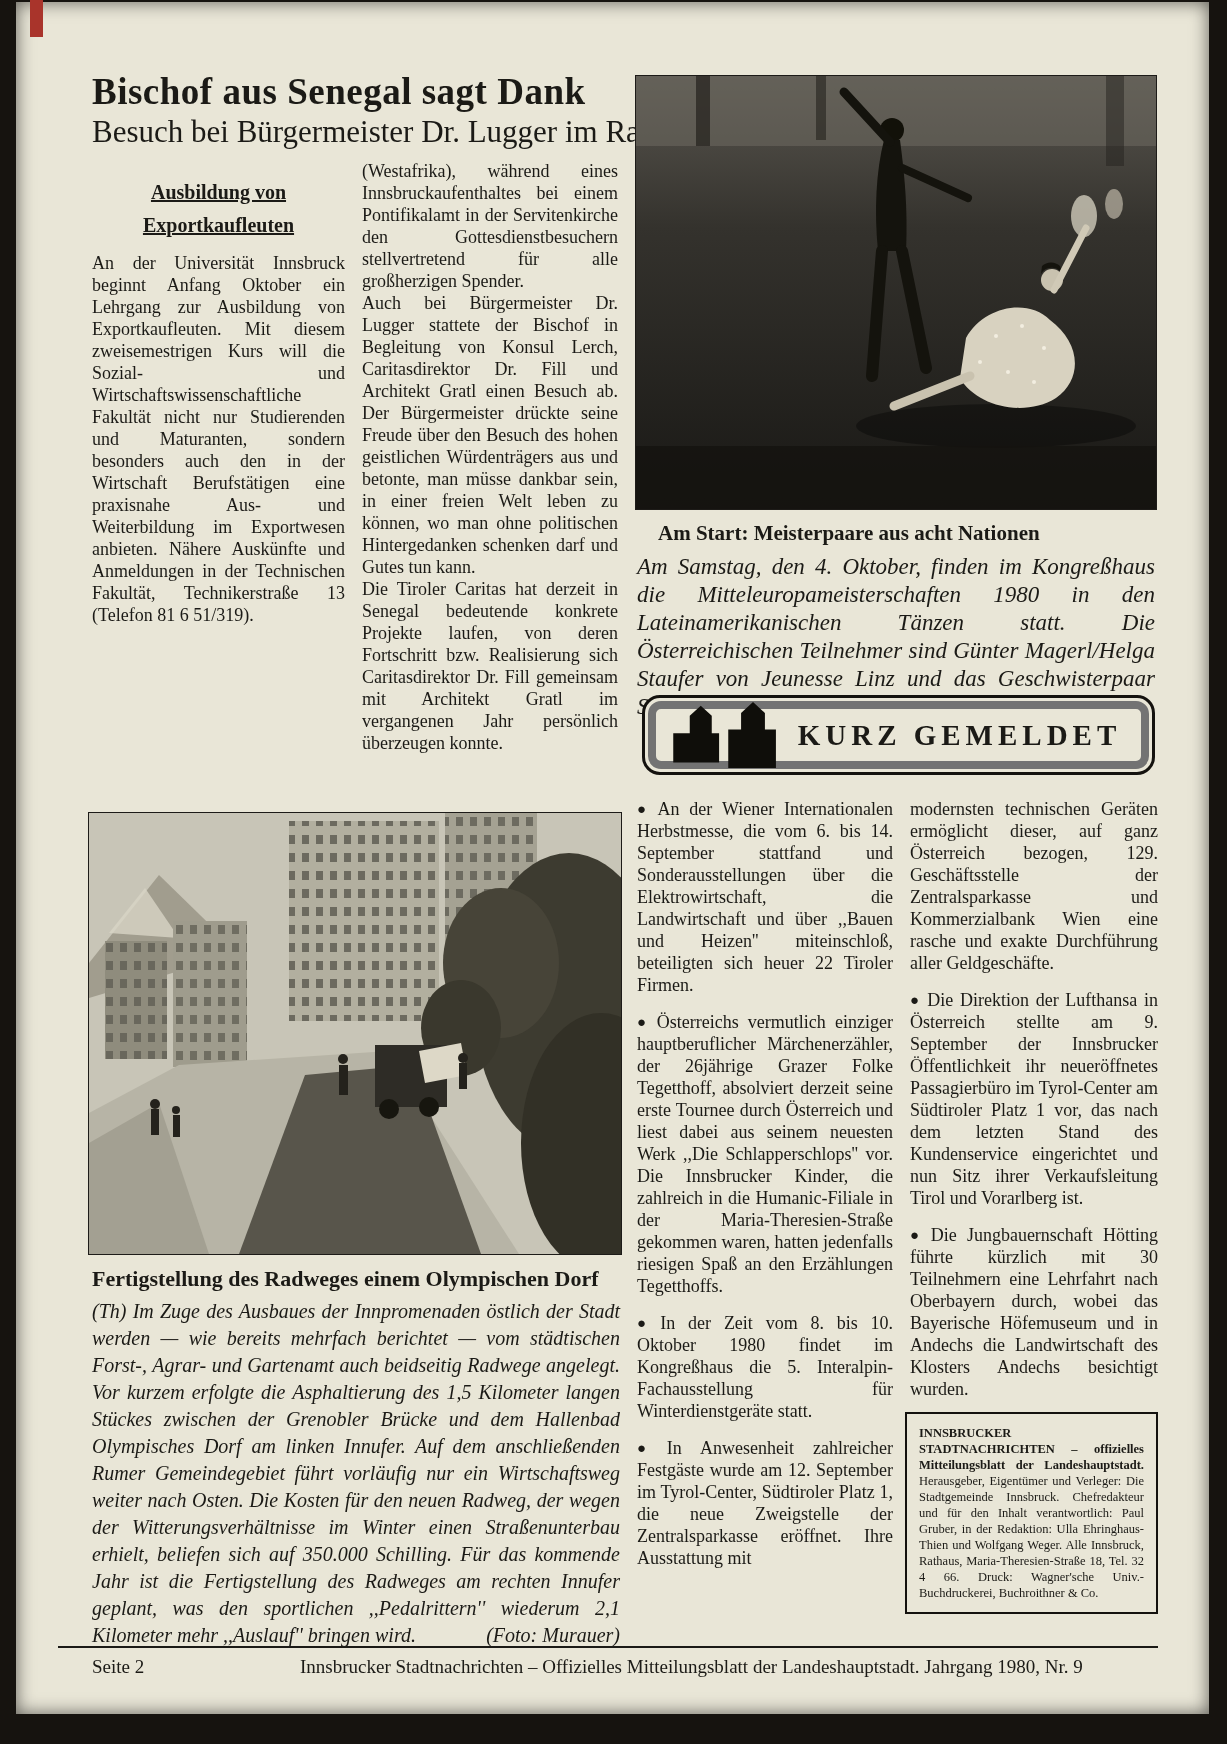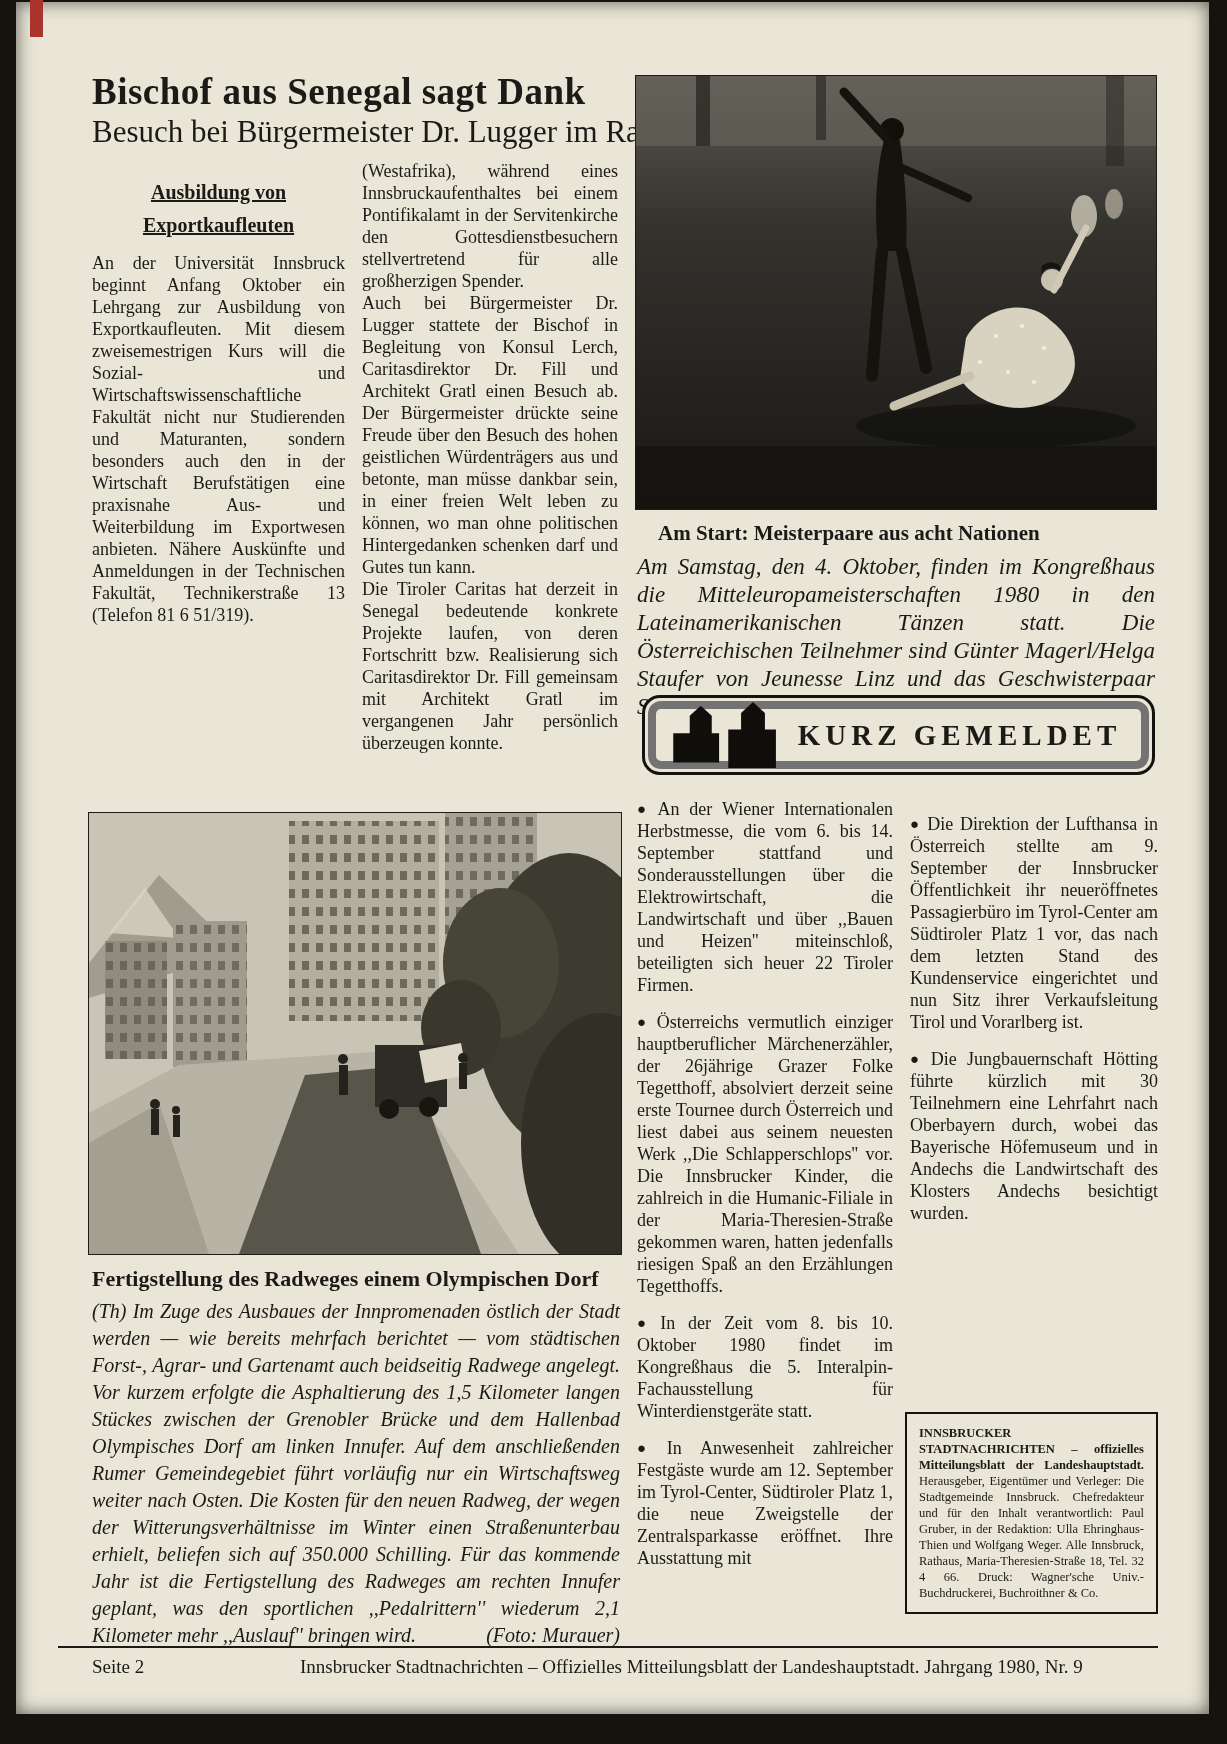--- a/index.html
+++ b/index.html
@@ -136,20 +136,23 @@
   </div>
   <div class="kg-item">
     <span class="dot">●</span><span>In der Zeit vom 8. bis 10. Oktober 1980 findet im Kongreßhaus die 5. Interalpin-Fachausstellung für Winterdienstgeräte statt.</span>
   </div>
   <div class="kg-item">
     <span class="dot">●</span><span>In Anwesenheit zahlreicher Festgäste wurde am 12. September im Tyrol-Center, Südtiroler Platz 1, die neue Zweigstelle der Zentralsparkasse eröffnet. Ihre Ausstattung mit</span>
   </div>
 </div>
 
 <div class="abs bodycol" style="left:910px;top:798px;width:248px;">
+  <div class="kg-item first">
+    <span>modernsten technischen Geräten ermöglicht dieser, auf ganz Österreich bezogen, 129. Geschäftsstelle der Zentralsparkasse und Kommerzialbank Wien eine rasche und exakte Durchführung aller Geldgeschäfte.</span>
+  </div>
   <div class="kg-item">
     <span class="dot">●</span><span>Die Direktion der Lufthansa in Österreich stellte am 9. September der Innsbrucker Öffentlichkeit ihr neueröffnetes Passagierbüro im Tyrol-Center am Südtiroler Platz 1 vor, das nach dem letzten Stand des Kundenservice eingerichtet und nun Sitz ihrer Verkaufsleitung Tirol und Vorarlberg ist.</span>
   </div>
   <div class="kg-item">
     <span class="dot">●</span><span>Die Jungbauernschaft Hötting führte kürzlich mit 30 Teilnehmern eine Lehrfahrt nach Oberbayern durch, wobei das Bayerische Höfemuseum und in Andechs die Landwirtschaft des Klosters Andechs besichtigt wurden.</span>
   </div>
 </div>
 
 <div class="abs photo-frame" style="left:88px;top:812px;width:532px;height:441px;">
   <svg width="532" height="441" viewBox="0 0 532 441">

